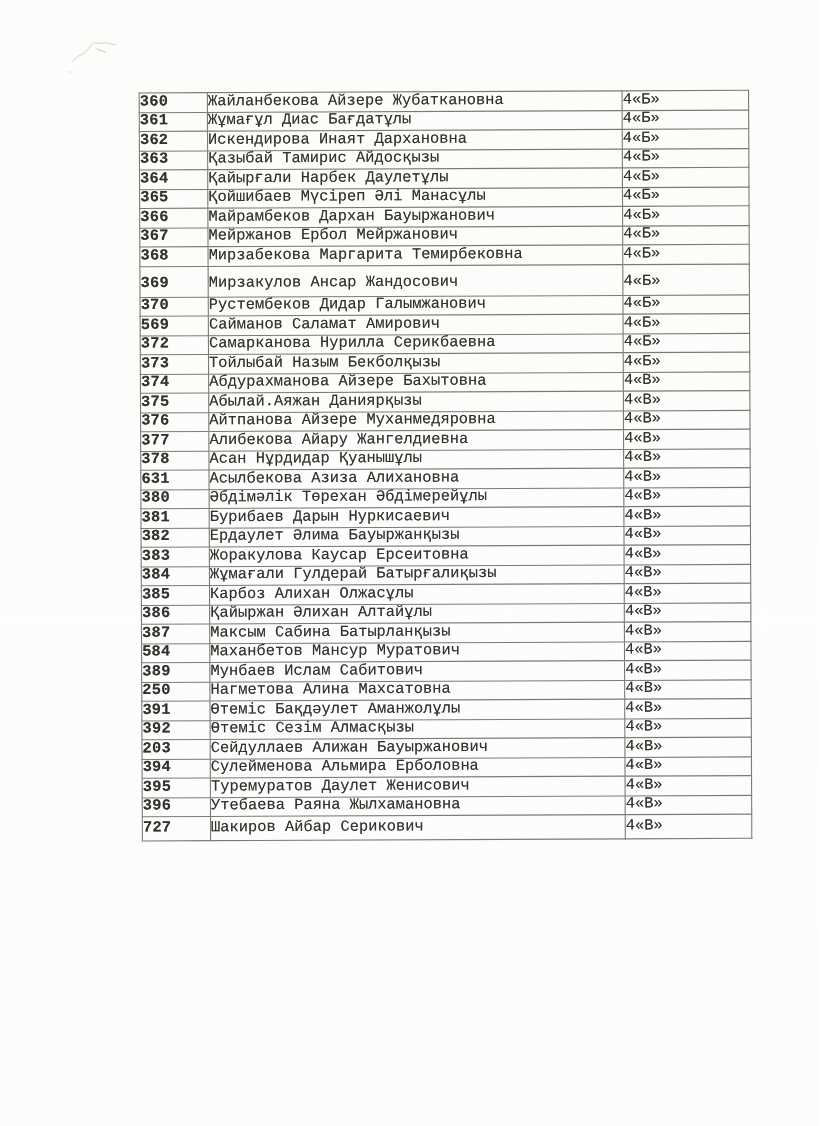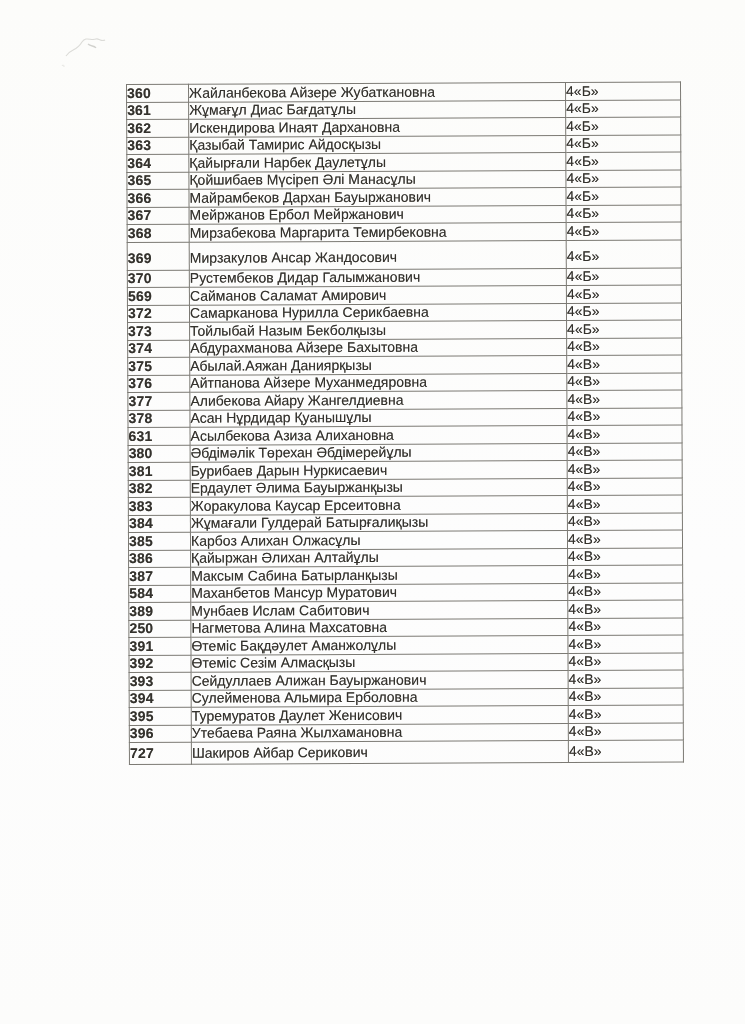--- a/index.html
+++ b/index.html
@@ -6,21 +6,21 @@
     margin: 0;
     padding: 0;
     background: #ffffff;
   }
   .page {
     position: relative;
     width: 745px;
     height: 1024px;
     overflow: hidden;
     background: linear-gradient(180deg, #fcfcfa 0%, #fdfdfd 55%, #fcfcfb 100%);
-    font-family: Liberation Sans, sans-serif;
+    font-family: Liberation Mono, monospace;
   }
   .pencil-mark {
     position: absolute;
     left: 58px;
     top: 26px;
     opacity: 0.75;
   }
   table.roster {
     position: absolute;
     left: 126px;
@@ -231,21 +231,21 @@
           <td class="c-no">391</td>
           <td class="c-name">Өтеміс Бақдәулет Аманжолұлы</td>
           <td class="c-class">4«В»</td>
         </tr>
         <tr class="r-norm">
           <td class="c-no">392</td>
           <td class="c-name">Өтеміс Сезім Алмасқызы</td>
           <td class="c-class">4«В»</td>
         </tr>
         <tr class="r-norm">
-          <td class="c-no">393</td>
+          <td class="c-no">203</td>
           <td class="c-name">Сейдуллаев Алижан Бауыржанович</td>
           <td class="c-class">4«В»</td>
         </tr>
         <tr class="r-norm">
           <td class="c-no">394</td>
           <td class="c-name">Сулейменова Альмира Ерболовна</td>
           <td class="c-class">4«В»</td>
         </tr>
         <tr class="r-norm">
           <td class="c-no">395</td>

